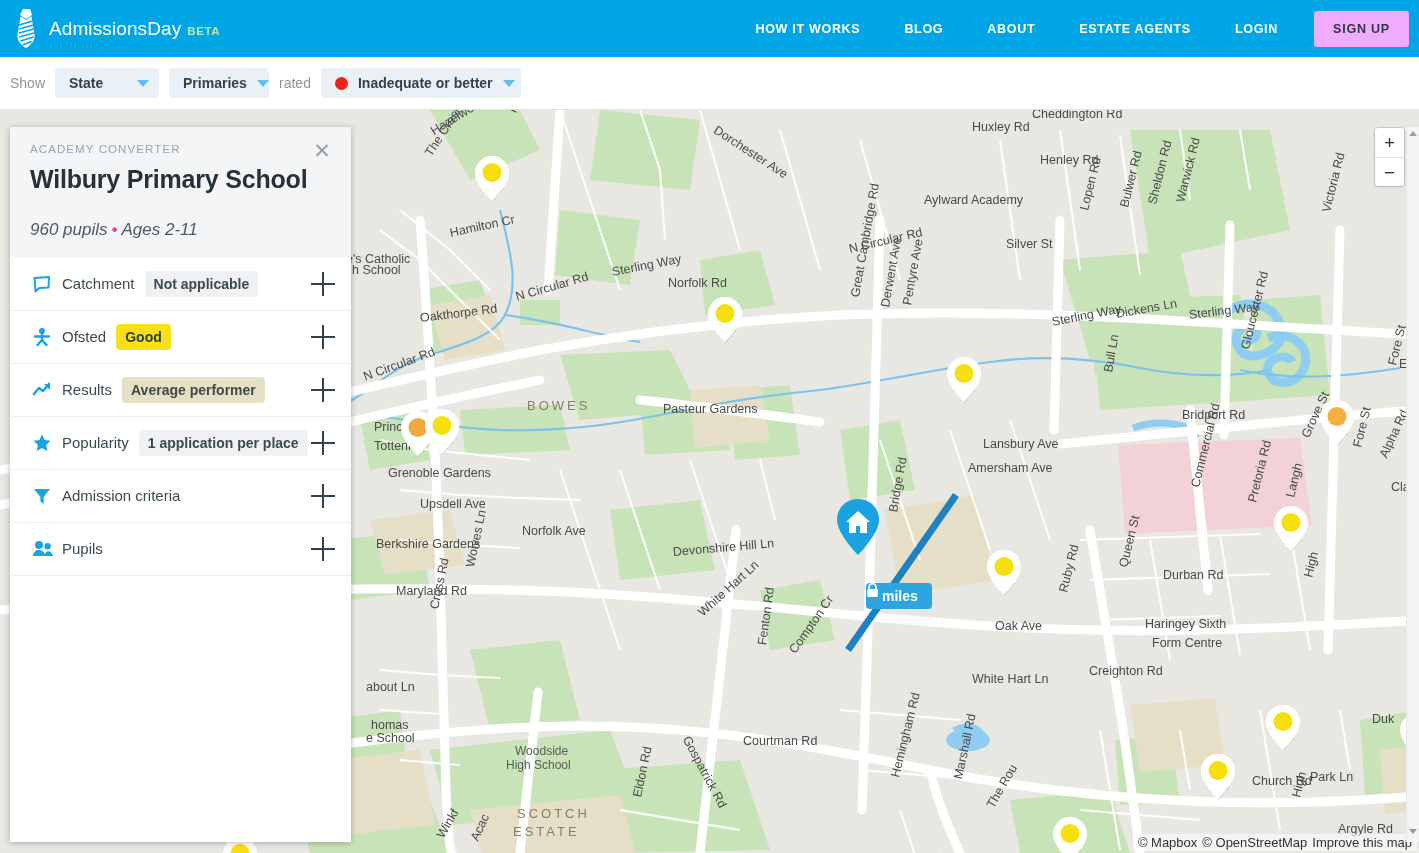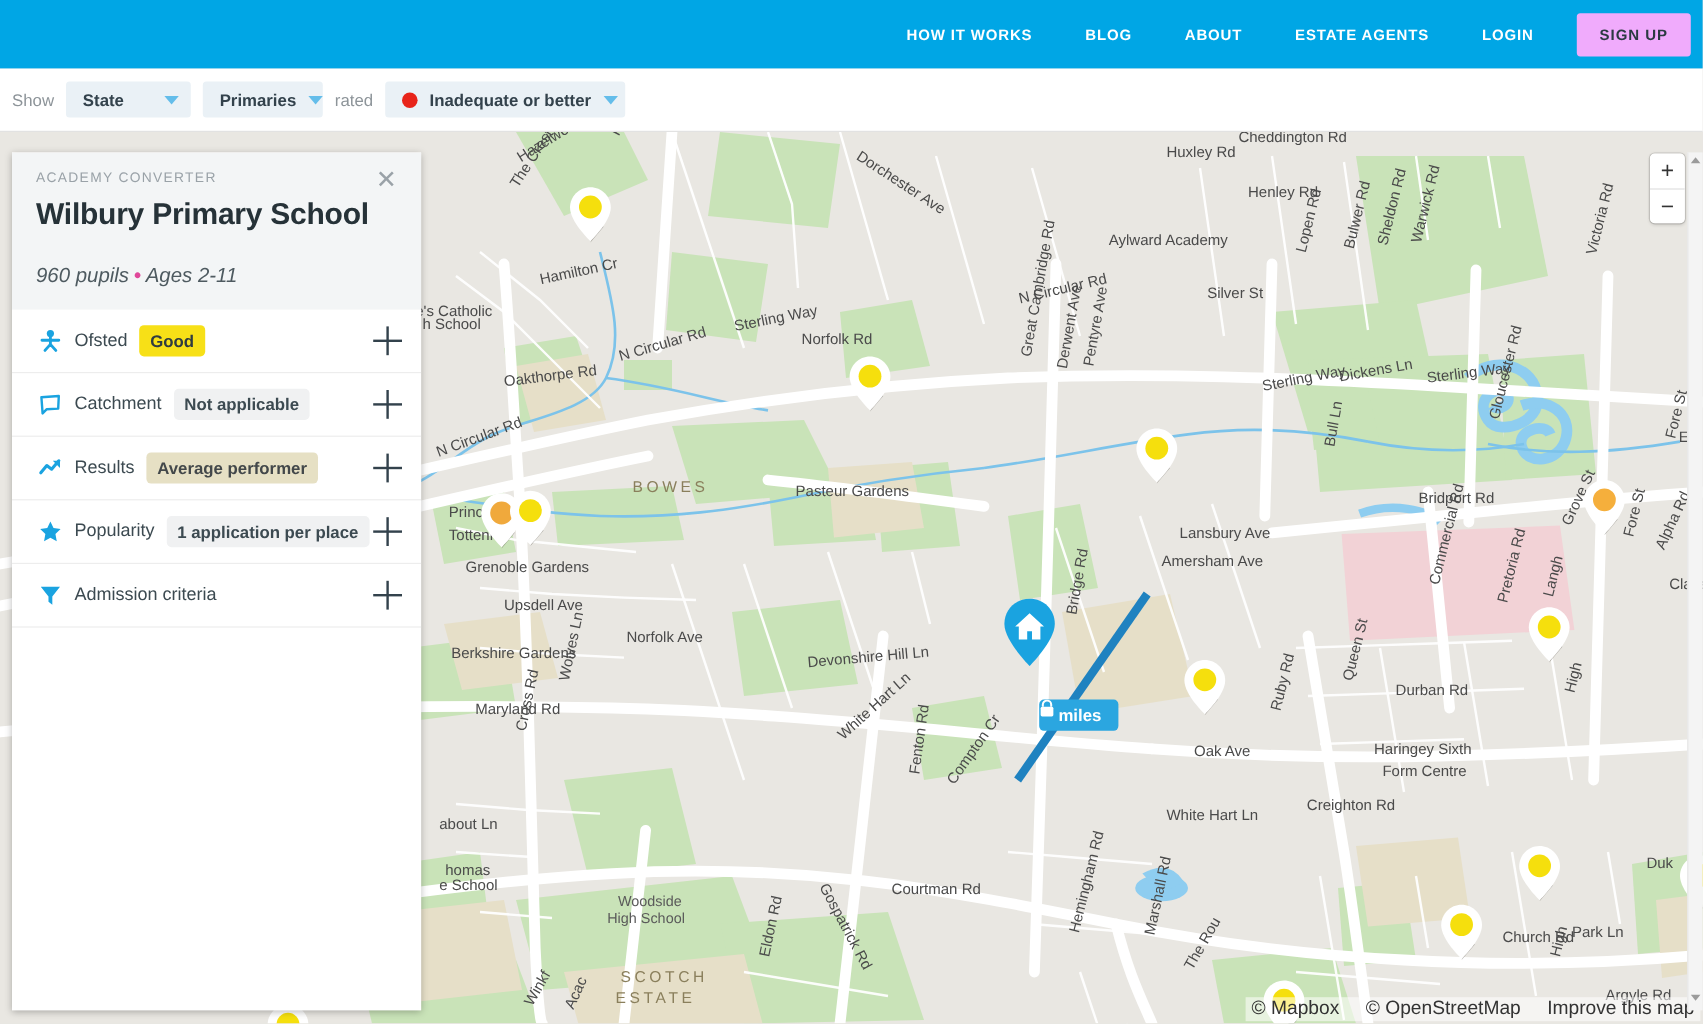--- a/index.html
+++ b/index.html
@@ -108,21 +108,21 @@
   .zoombtn {
     height: 29px; display: flex; align-items: center; justify-content: center;
     color: #333; font-size: 19px; cursor: pointer; background: #fff;
     font-family: "Liberation Sans", sans-serif; line-height: 1;
   }
   .zoombtn + .zoombtn { border-top: 1px solid #e0e0e0; }
 
   
   .attrib {
     position: absolute; right: 2px; bottom: 2px; z-index: 25;
-    font-size: 16px; color: #333; display: flex; gap: 22px;
+    font-size: 13px; color: #333; display: flex; gap: 5px;
     background: rgba(255,255,255,.55); padding: 1px 5px;
   }
   .attrib span { white-space: nowrap; cursor: pointer; }
 
   
   .panel {
     position: absolute; left: 10px; top: 127px; width: 341px; height: 715px;
     background: #ffffff; z-index: 30;
     box-shadow: 0 1px 6px rgba(0,0,0,.28);
     display: flex; flex-direction: column; overflow: hidden;
@@ -190,20 +190,38 @@
   }
   .arrow-up { border-bottom: 5px solid #9b9b9b; }
   .arrow-dn { border-top: 5px solid #9b9b9b; position: absolute; bottom: 4px; left: 2px; }
 </style>
 </head>
 <body>
 
 <div class="app">
 
   <div class="header">
+    <div class="brand">
+      <span>
+        <svg class="tie-logo" viewBox="0 0 28 42" xmlns="http://www.w3.org/2000/svg">
+          <path d="M11 1 L18 1 L20 7 L14 11 L8 7 Z" fill="#ffffff"></path>
+          <path d="M8.6 8.2 L14 12 L19.4 8.2 L22.5 27 C23.2 31 20 37 14 40 C8 37 4.8 31 5.5 27 Z" fill="#ffffff"></path>
+          <g stroke="#00a6e5" stroke-width="1.5" fill="none">
+            <path d="M7 17 L20.5 13"></path>
+              <path d="M7.4 21 L21.2 17"></path>
+            <path d="M7 25 L21.8 21"></path>
+              <path d="M7.2 29 L22 25"></path>
+            <path d="M8.4 33 L21.4 29"></path>
+              <path d="M10.6 37 L19.8 33.5"></path>
+          </g>
+        </svg>
+      </span>
+      <span class="brand-name">AdmissionsDay</span>
+      <span class="brand-beta">BETA</span>
+    </div>
 
     <div class="nav">
       <a class="nav-link">HOW IT WORKS</a>
       <a class="nav-link">BLOG</a>
       <a class="nav-link">ABOUT</a>
       <a class="nav-link">ESTATE AGENTS</a>
       <a class="nav-link">LOGIN</a>
       <button class="signup-btn">SIGN UP</button>
     </div>
   </div>
@@ -565,37 +583,37 @@
         <span>960 pupils</span><span class="meta-dot">•</span><span>Ages 2-11</span>
       </div>
       <div class="close-x">✕</div>
     </div>
 
     <div class="rows">
 
       <div class="row">
         <span class="row-icon">
           <svg width="20" height="20" viewBox="0 0 20 20" xmlns="http://www.w3.org/2000/svg">
+            <path d="M2.5 4 L17 3 L16.5 13.5 L7 14 L3.5 17.5 Z" stroke="#1aa3e0" stroke-width="2" fill="none" stroke-linejoin="round"></path>
+          </svg>
+        </span>
+        <span class="row-label">Catchment</span>
+        <span class="tag tag-grey">Not applicable</span>
+        <span class="plus"></span>
+      </div>
+
+      <div class="row">
+        <span class="row-icon">
+          <svg width="20" height="20" viewBox="0 0 20 20" xmlns="http://www.w3.org/2000/svg">
             <circle cx="10" cy="4" r="3" fill="#1aa3e0"></circle>
             <path d="M10 7 L10 13 M10 13 L5.5 18 M10 13 L14.5 18 M3 9.5 L17 9.5" stroke="#1aa3e0" stroke-width="2.4" stroke-linecap="round" fill="none"></path>
           </svg>
         </span>
         <span class="row-label">Ofsted</span>
         <span class="tag tag-good">Good</span>
-        <span class="plus"></span>
-      </div>
-
-      <div class="row">
-        <span class="row-icon">
-          <svg width="20" height="20" viewBox="0 0 20 20" xmlns="http://www.w3.org/2000/svg">
-            <path d="M2.5 4 L17 3 L16.5 13.5 L7 14 L3.5 17.5 Z" stroke="#1aa3e0" stroke-width="2" fill="none" stroke-linejoin="round"></path>
-          </svg>
-        </span>
-        <span class="row-label">Catchment</span>
-        <span class="tag tag-grey">Not applicable</span>
         <span class="plus"></span>
       </div>
 
       <div class="row">
         <span class="row-icon">
           <svg width="20" height="20" viewBox="0 0 20 20" xmlns="http://www.w3.org/2000/svg">
             <path d="M2 14 L7 8 L11 11 L17 4" stroke="#1aa3e0" stroke-width="2.6" fill="none" stroke-linecap="round" stroke-linejoin="round"></path>
             <path d="M12 4 L18 4 L18 10 Z" fill="#1aa3e0"></path>
           </svg>
         </span>
@@ -618,20 +636,32 @@
       <div class="row">
         <span class="row-icon">
           <svg width="20" height="20" viewBox="0 0 20 20" xmlns="http://www.w3.org/2000/svg">
             <path d="M2 3 L18 3 L11.6 11 L11.6 18 L8.4 15.4 L8.4 11 Z" fill="#1aa3e0"></path>
           </svg>
         </span>
         <span class="row-label">Admission criteria</span>
         <span class="plus"></span>
       </div>
 
+      <div class="row">
+        <span class="row-icon">
+          <svg width="22" height="20" viewBox="0 0 22 20" xmlns="http://www.w3.org/2000/svg">
+            <circle cx="7" cy="6" r="4" fill="#1aa3e0"></circle>
+            <circle cx="15.6" cy="7.2" r="3.2" fill="#1aa3e0"></circle>
+            <path d="M0.7 17 C1.5 12.8 4 11 7 11 C10 11 12.5 12.8 13.3 17 Z" fill="#1aa3e0"></path>
+            <path d="M12.5 17 C13.2 13.8 14.2 12.2 16 12.2 C18.4 12.2 20.4 13.8 21.2 17 Z" fill="#1aa3e0"></path>
+          </svg>
+        </span>
+        <span class="row-label">Pupils</span>
+        <span class="plus"></span>
+      </div>
     </div>
 
   </div>
 
   <div class="pscroll">
     <div class="pscroll-arrow arrow-up"></div>
     <div class="pscroll-arrow arrow-dn"></div>
   </div>
 
 </div>

